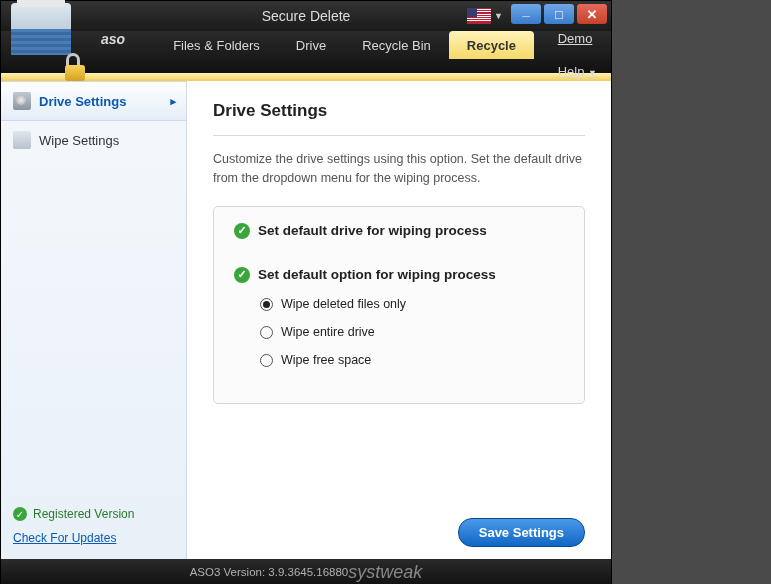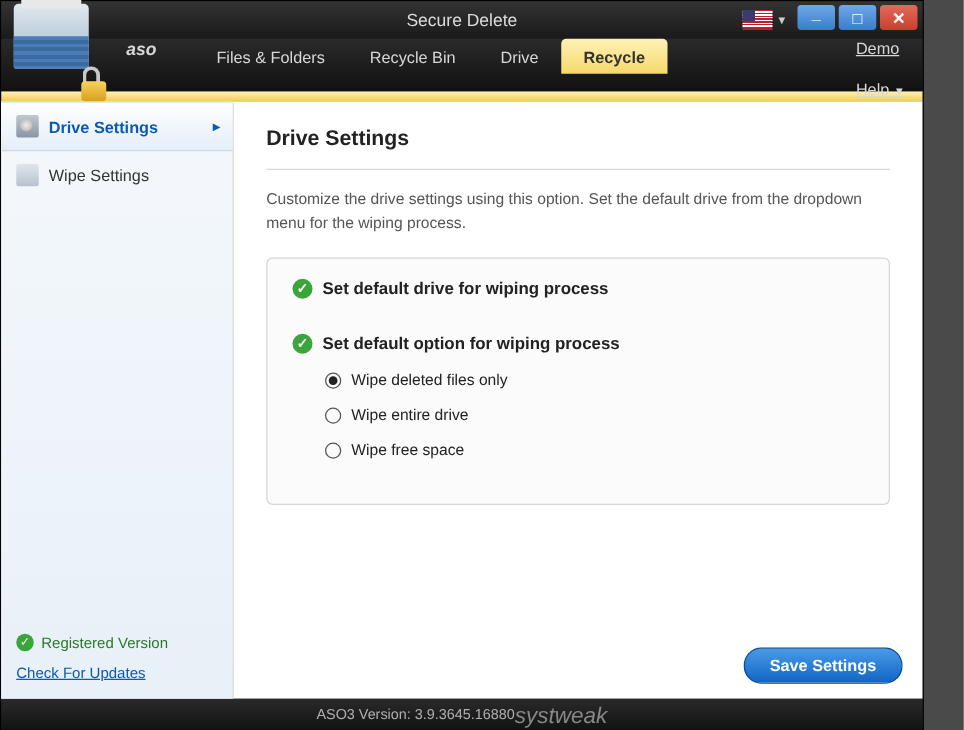--- a/index.html
+++ b/index.html
@@ -1,18 +1,18 @@
 <!DOCTYPE html>
 <html><head>
 <meta charset="utf-8">
 <style>
 * { box-sizing: border-box; margin: 0; padding: 0; font-family: "Segoe UI", Tahoma, sans-serif; }
 body { background: #4a4a4a; width: 771px; height: 584px; overflow: hidden; }
 
-.window { width: 739px; height: 584px; background: #1a1a1a; border: 1px solid #000; position: relative; }
+.window { width: 612px; height: 584px; background: #1a1a1a; border: 1px solid #000; position: relative; }
 
 
 .titlebar { height: 30px; background: linear-gradient(#333, #1a1a1a); display: flex; align-items: center; color: #ddd; position: relative; }
 .titlebar .title { position: absolute; left: 50%; transform: translateX(-50%); font-size: 14px; }
 .titlebar .flag { position: absolute; right: 120px; width: 24px; height: 16px; background: linear-gradient(to bottom, #b22234 0 7%, #fff 7% 14%, #b22234 14% 21%, #fff 21% 28%, #b22234 28% 35%, #fff 35% 42%, #b22234 42% 49%, #fff 49% 56%, #b22234 56% 63%, #fff 63% 70%, #b22234 70% 77%, #fff 77% 84%, #b22234 84% 100%); position: absolute; }
 .titlebar .flag::before { content: ""; position: absolute; top: 0; left: 0; width: 40%; height: 54%; background: #3c3b6e; }
 .titlebar .flag-drop { position: absolute; right: 108px; color: #ccc; font-size: 9px; top: 10px; }
 .winbtns { position: absolute; right: 4px; top: 3px; display: flex; gap: 3px; }
 .winbtn { width: 30px; height: 20px; border-radius: 3px; display: flex; align-items: center; justify-content: center; color: #fff; font-weight: bold; font-size: 13px; }
 .winbtn.min { background: linear-gradient(#6fa8e8, #3a7ccc); }
@@ -63,21 +63,21 @@
 .section-head { display: flex; align-items: center; gap: 8px; font-weight: bold; font-size: 13.5px; color: #222; margin-bottom: 14px; }
 .green-check { width: 16px; height: 16px; border-radius: 50%; background: #3aa53a; color: #fff; font-size: 11px; display: flex; align-items: center; justify-content: center; }
 .drive-select { width: 96%; margin-left: 26px; height: 24px; background: linear-gradient(#f4f4f4, #e4e4e4); border: 1px solid #b8b8b8; border-radius: 2px; display: flex; align-items: center; padding: 0 8px; font-size: 12.5px; color: #333; position: relative; }
 .drive-select .chev { position: absolute; right: 8px; color: #666; font-size: 11px; }
 
 .section2 { margin-top: 28px; }
 .radio-row { display: flex; align-items: flex-end; gap: 8px; margin-left: 26px; margin-bottom: 14px; font-size: 12.5px; color: #222; }
 .radio { width: 13px; height: 13px; border: 1.5px solid #555; border-radius: 50%; display: inline-flex; align-items: center; justify-content: center; }
 .radio.checked::after { content: ""; width: 7px; height: 7px; background: #222; border-radius: 50%; }
 
-.save-btn { position: absolute; right: 16px; bottom: 12px; background: linear-gradient(#4a9ae8, #1066c4); color: #fff; font-weight: bold; font-size: 13px; padding: 6px 20px; border-radius: 14px; border: 1px solid #0a4a90; cursor: pointer; }
+.save-btn { position: absolute; right: 26px; bottom: 12px; background: linear-gradient(#4a9ae8, #1066c4); color: #fff; font-weight: bold; font-size: 13px; padding: 6px 20px; border-radius: 14px; border: 1px solid #0a4a90; cursor: pointer; }
 
 
 .statusbar { height: 26px; background: linear-gradient(#2a2a2a, #111); color: #b0b0b0; font-size: 11.5px; display: flex; align-items: center; padding: 0 12px; justify-content: center; }
 .sys-brand { font-style: italic; color: #888; font-size: 18px; }
 </style>
 </head>
 <body>
 
 <div class="window">
 
@@ -97,22 +97,22 @@
   <div class="toolbar">
     <div class="logo-area">
       <div class="shredder"></div>
       <div class="padlock">
         <div class="padlock-shackle"></div>
         <div class="padlock-body"></div>
       </div>
     </div>
     <span class="brand">aso</span>
     <div class="tab">Files &amp; Folders</div>
+    <div class="tab">Drive</div>
     <div class="tab">Recycle Bin</div>
-    <div class="tab">Drive</div>
     <div class="tab active">Recycle</div>
     <div class="toolbar-right">
       <a>Demo</a>
       <a><span>Help</span> <span style="font-size:9px">▼</span></a>
     </div>
   </div>
   <div class="gold-strip"></div>
 
   <div class="main">
 

